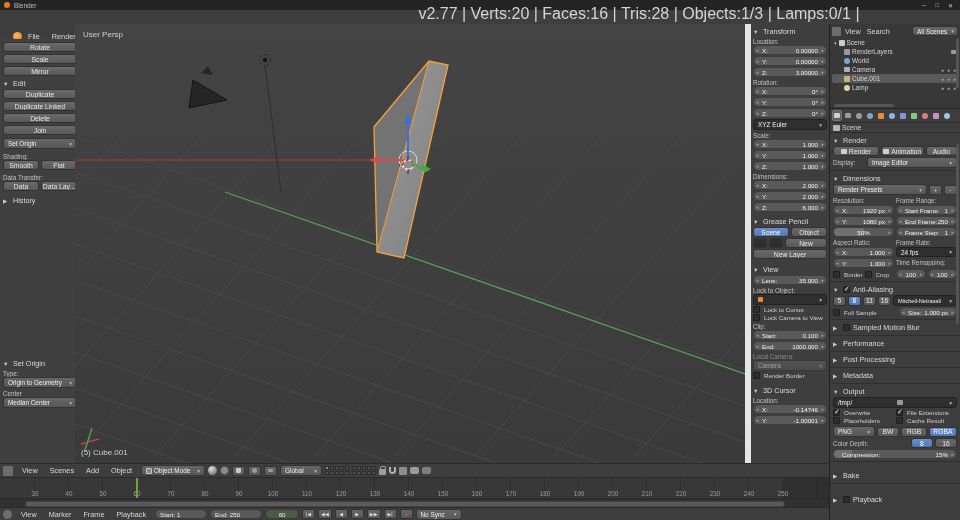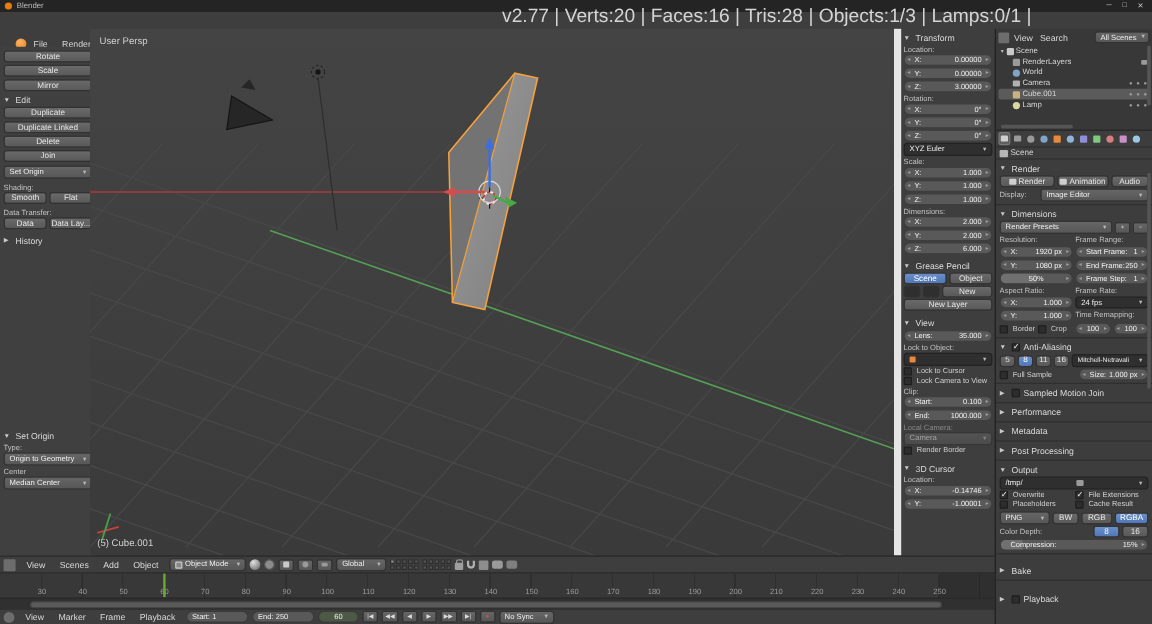--- a/index.html
+++ b/index.html
@@ -712,39 +712,39 @@
       <div class="num" style="margin:0;width:58px">
           <span>Size:</span>
           <span>1.000 px</span>
         </div>
     </div>
   </div>
   <div class="panel">
     <div class="ph">
       <span class="t">▶</span>
       <span class="cb"></span>
-      <span>Sampled Motion Join</span>
+      <span>Sampled Motion Blur</span>
     </div>
   </div>
   <div class="panel">
     <div class="ph">
       <span class="t">▶</span>
       <span>Performance</span>
     </div>
   </div>
   <div class="panel">
     <div class="ph">
       <span class="t">▶</span>
+      <span>Post Processing</span>
+    </div>
+  </div>
+  <div class="panel">
+    <div class="ph">
+      <span class="t">▶</span>
       <span>Metadata</span>
-    </div>
-  </div>
-  <div class="panel">
-    <div class="ph">
-      <span class="t">▶</span>
-      <span>Post Processing</span>
     </div>
   </div>
   <div class="panel">
     <div class="ph">
       <span class="t">▼</span>
       <span>Output</span>
     </div>
     <div class="dd dark" style="justify-content:flex-start">
       <span>/tmp/</span>
       <span class="sq" style="width:6px;height:5px;background:#9a9a9a;margin-left:auto"></span>

